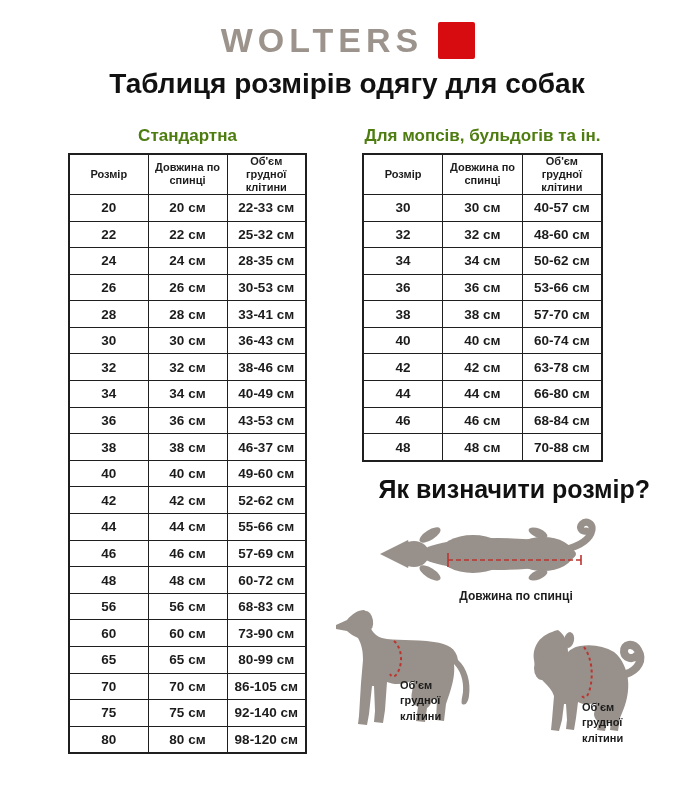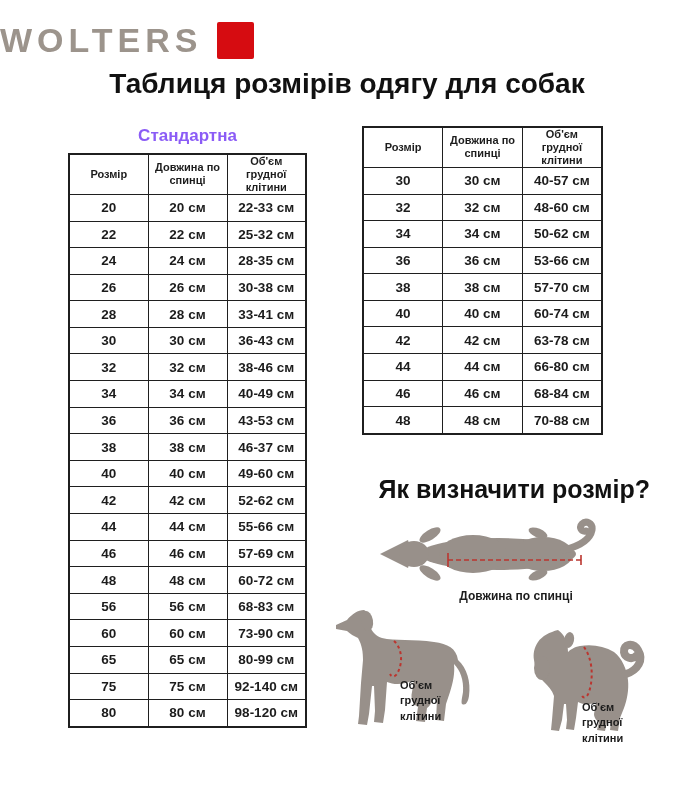--- a/index.html
+++ b/index.html
@@ -1,30 +1,30 @@
 <!DOCTYPE html>
 <html style="--logo-color: #9c948c; --accent: #d60c11; --silhouette: #98908a; --measure: #bb352f;"><head>
 <meta charset="utf-8">
 <style>
   html,body{margin:0;padding:0;background:#fff;}
   .page{
     position:relative;width:694px;height:800px;background:#ffffff;
     font-family:"Liberation Sans",sans-serif;color:#1c1c1c;overflow:hidden;
   }
   
-  .logo{position:absolute;top:20px;left:0;width:672px;display:flex;justify-content:flex-start;align-items:center;}
+  .logo{position:absolute;top:20px;left:12px;width:672px;display:flex;justify-content:center;align-items:center;}
   .logo-text{font-size:34px;font-weight:700;letter-spacing:5px;color:var(--logo-color);line-height:40px;}
   .logo-square{width:37px;height:37px;background:var(--accent);border-radius:2px;margin-left:15px;}
   .page-title{position:absolute;top:68px;left:0;width:694px;text-align:center;
     font-size:28px;font-weight:700;color:#111;margin:0;}
   
   .col{position:absolute;top:126px;}
   .col.left{left:68px;width:239px;}
   .col.right{left:362px;width:241px;}
-  .col h2{margin:0 0 7px 0;text-align:center;font-size:17px;font-weight:700;color:#8b5cf6;}
+  .col h2{margin:0 0 7px 0;text-align:center;font-size:17px;font-weight:700;color:#4d7c0f;}
   table{border-collapse:collapse;width:100%;table-layout:fixed;border:2px solid #1f1f1f;}
   th,td{border:1px solid #1f1f1f;text-align:center;vertical-align:middle;padding:0 2px;}
   th{height:30px;font-size:11px;font-weight:700;line-height:1.18;}
   td{height:25.6px;font-size:13.5px;font-weight:700;}
   
   .guide{position:absolute;left:320px;top:470px;width:374px;height:330px;}
   .guide h2{position:absolute;left:0;top:5px;width:330px;margin:0;text-align:right;
     font-size:25px;font-weight:700;color:#111;}
   .guide svg{position:absolute;display:block;}
   .svg-topdog{left:58px;top:48px;}
@@ -72,21 +72,21 @@
             <td>25-32 см</td>
           </tr>
           <tr>
             <td>24</td>
             <td>24 см</td>
             <td>28-35 см</td>
           </tr>
           <tr>
             <td>26</td>
             <td>26 см</td>
-            <td>30-38 см</td>
+            <td>30-53 см</td>
           </tr>
           <tr>
             <td>28</td>
             <td>28 см</td>
             <td>33-41 см</td>
           </tr>
           <tr>
             <td>30</td>
             <td>30 см</td>
             <td>36-43 см</td>
@@ -145,34 +145,40 @@
             <td>60</td>
             <td>60 см</td>
             <td>73-90 см</td>
           </tr>
           <tr>
             <td>65</td>
             <td>65 см</td>
             <td>80-99 см</td>
           </tr>
           <tr>
+            <td>70</td>
+            <td>70 см</td>
+            <td>86-105 см</td>
+          </tr>
+          <tr>
             <td>75</td>
             <td>75 см</td>
             <td>92-140 см</td>
           </tr>
           <tr>
             <td>80</td>
             <td>80 см</td>
             <td>98-120 см</td>
           </tr>
         </tbody>
       </table>
   </section>
 
   <section class="col right">
+    <h2>Для мопсів, бульдогів та ін.</h2>
     <table>
         <thead>
           <tr>
             <th>Розмір</th>
             <th>Довжина по спинці</th>
             <th>Об'єм грудної клітини</th>
           </tr>
         </thead>
         <tbody>
           <tr>

